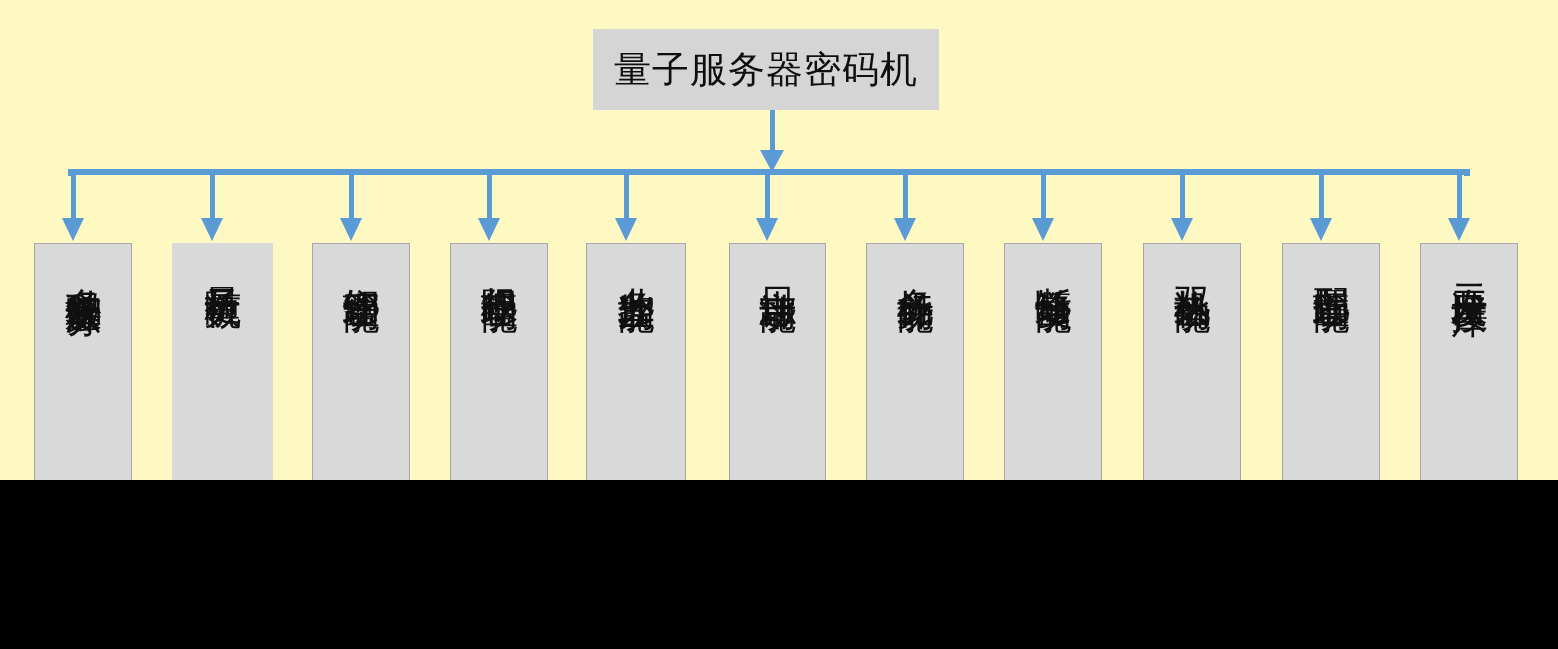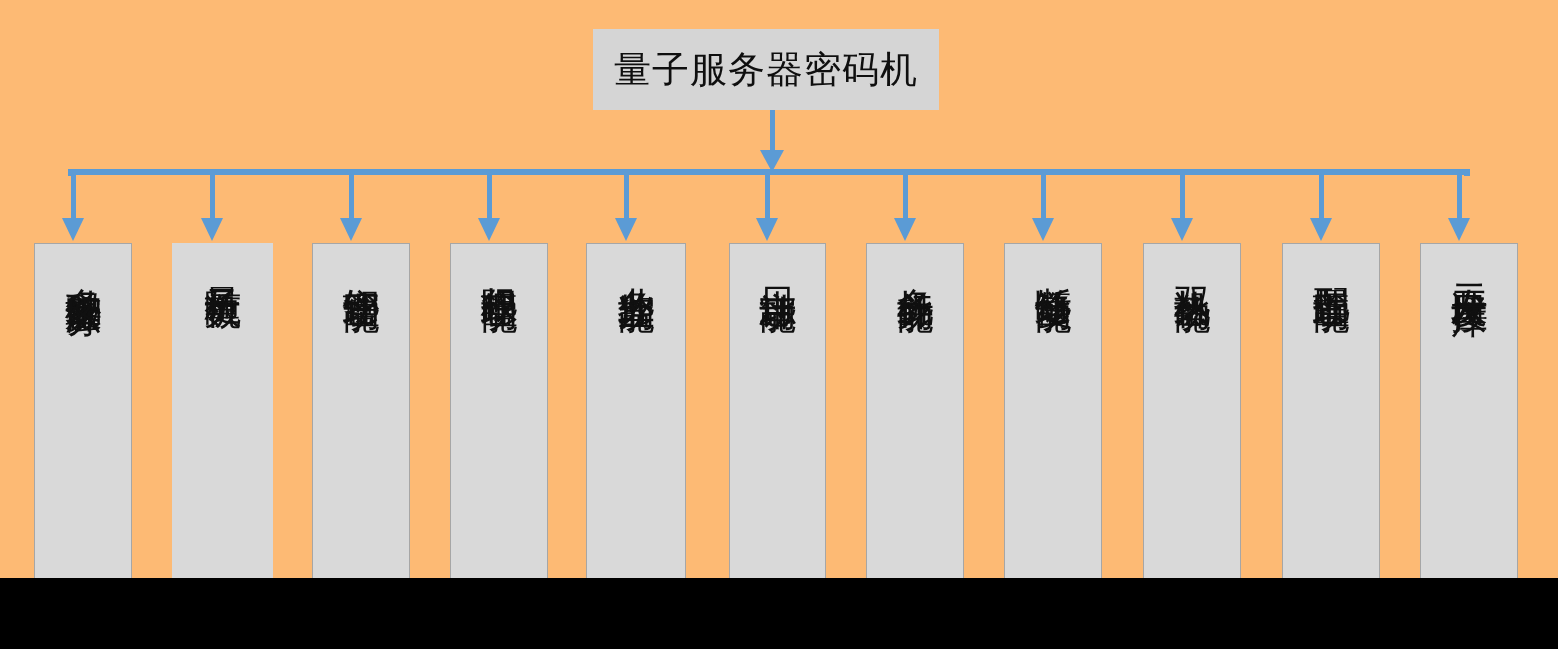--- a/index.html
+++ b/index.html
@@ -3,22 +3,22 @@
 <meta charset="utf-8">
 <style>
   html, body {
     margin: 0;
     padding: 0;
     background: #000000;
   }
   #canvas {
     position: relative;
     width: 1558px;
-    height: 578px;
-    background: #fdba74;
+    height: 480px;
+    background: #fef9c3;
     overflow: hidden;
     font-family: "Liberation Serif", "DejaVu Serif", serif;
   }
 
   
   .root-node {
     position: absolute;
     left: 593px;
     top: 29px;
     width: 346px;

